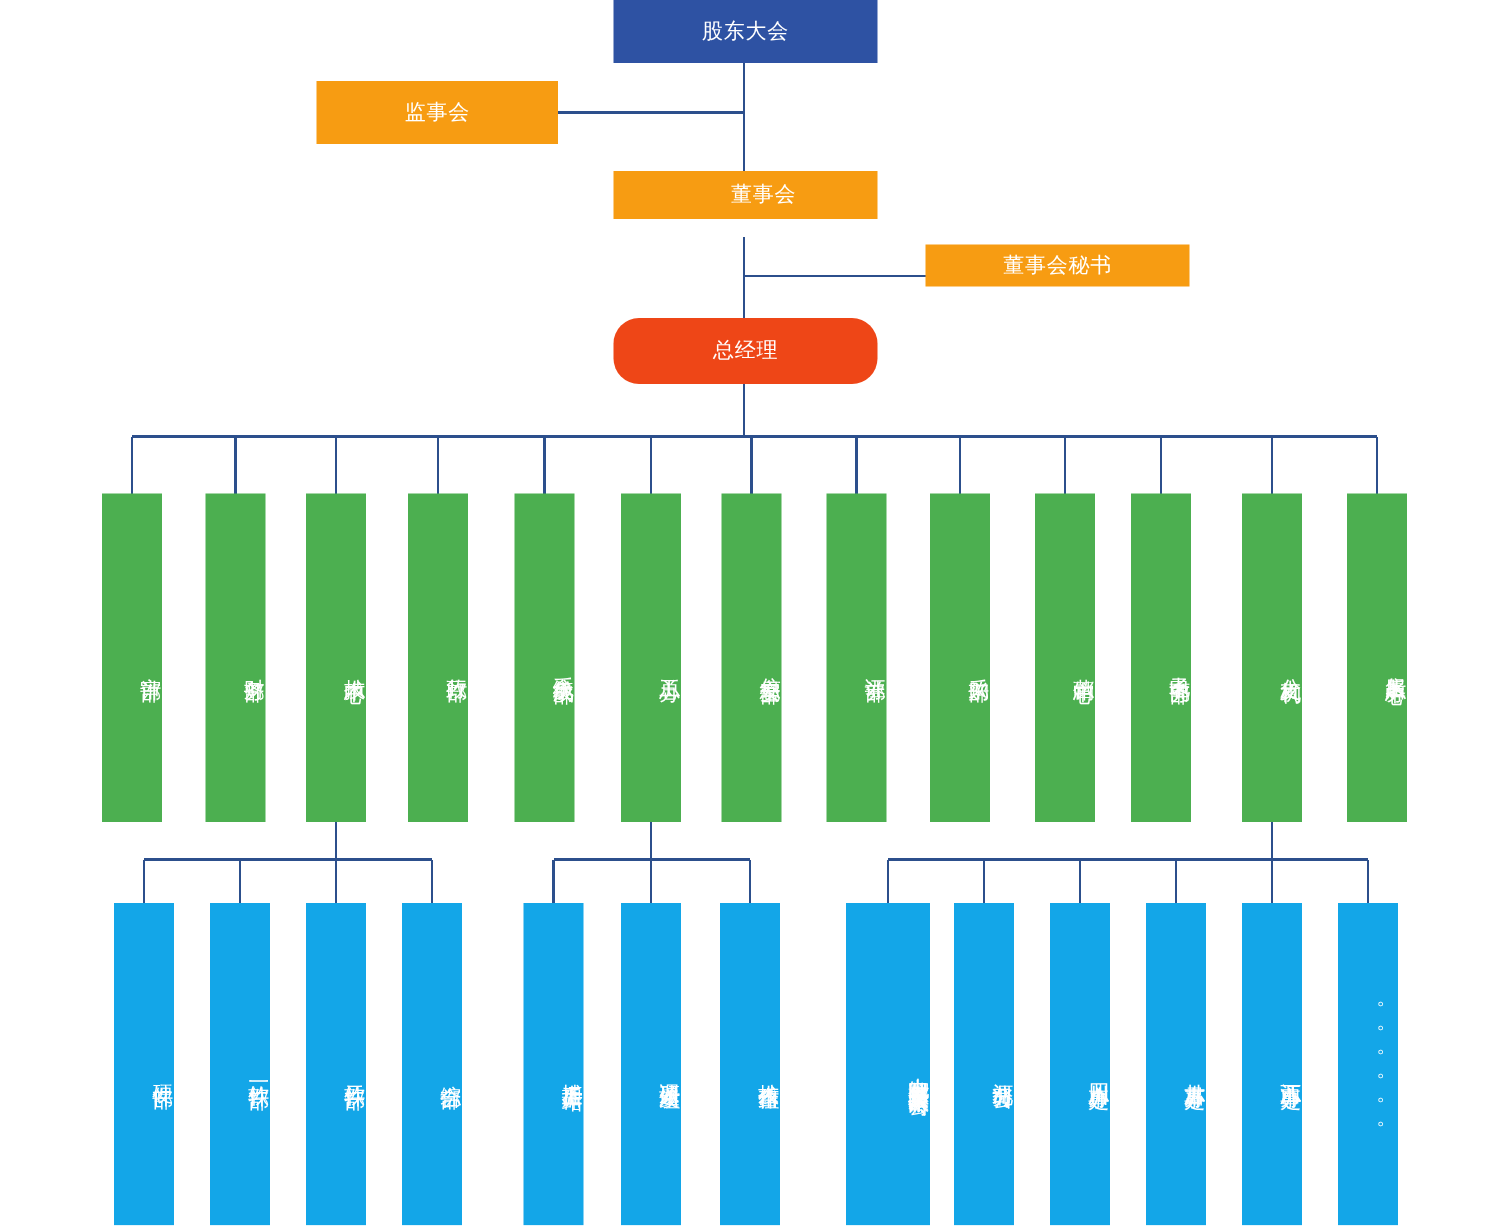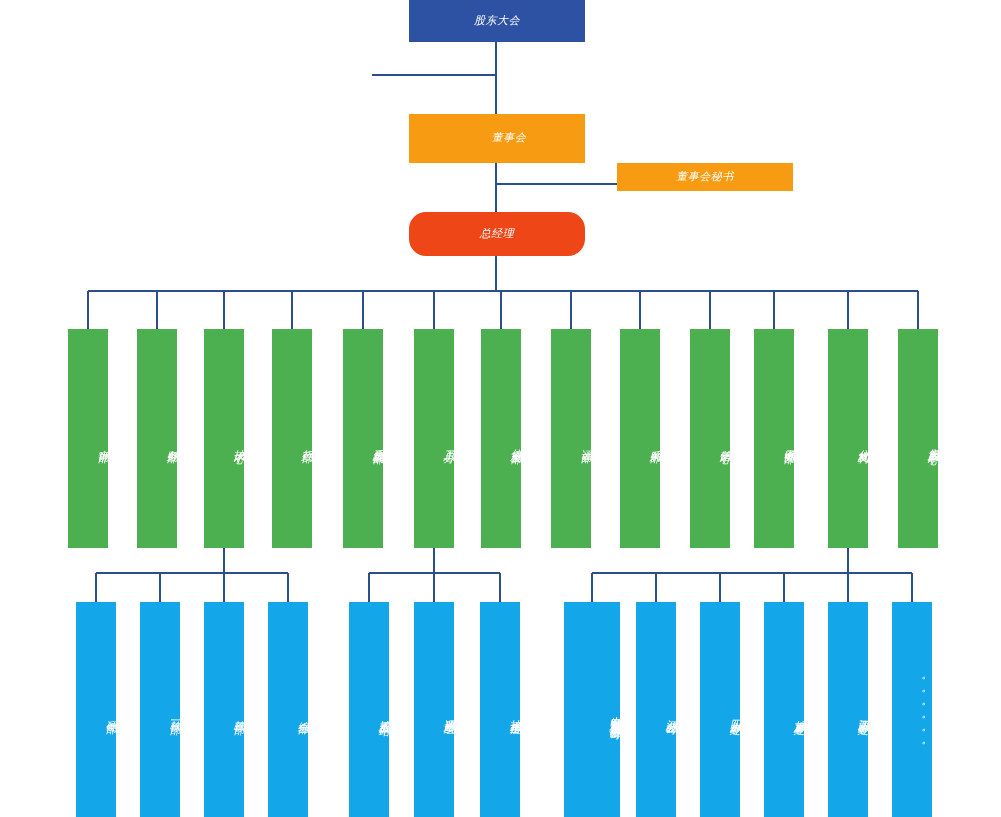--- a/index.html
+++ b/index.html
@@ -18,24 +18,23 @@
     background: #ffffff;
   }
   .node {
     position: absolute;
     box-sizing: border-box;
     color: #ffffff;
     display: flex;
     align-items: center;
     justify-content: center;
     text-align: center;
-    font-size: 11px;
+    font-size: 14px;
     line-height: 1.18;
     letter-spacing: 0.5px;
-    font-style: italic;
   }
   .node.vertical {
     writing-mode: vertical-rl;
     text-orientation: upright;
     align-items: flex-start;
     padding-top: 8px;
     letter-spacing: 1px;
   }
   .node.vertical.dots {
     letter-spacing: 2px;
@@ -104,22 +103,25 @@
       <line x1="784" y1="573" x2="784" y2="602"></line>
       <line x1="848" y1="573" x2="848" y2="602"></line>
       <line x1="912" y1="573" x2="912" y2="602"></line>
     </g>
   </svg>
 
   <div class="node" style="left:409px; top:0px; width:176px; height:42px; background:#2e52a3;">
     <span>股东大会</span>
   </div>
 
-
-  <div class="node" style="left:409px; top:114px; width:176px; height:49px; background:#f79c12;padding-left:24px;">
+  <div class="node" style="left:211px; top:54px; width:161px; height:42px; background:#f79c12;">
+    <span>监事会</span>
+  </div>
+
+  <div class="node" style="left:409px; top:114px; width:176px; height:32px; background:#f79c12;padding-left:24px;">
     <span>董事会</span>
   </div>
 
   <div class="node" style="left:617px; top:163px; width:176px; height:28px; background:#f79c12;">
     <span>董事会秘书</span>
   </div>
 
   <div class="node" style="left:409px; top:212px; width:176px; height:44px; background:#ee4617;border-radius:17px;">
     <span>总经理</span>
   </div>

